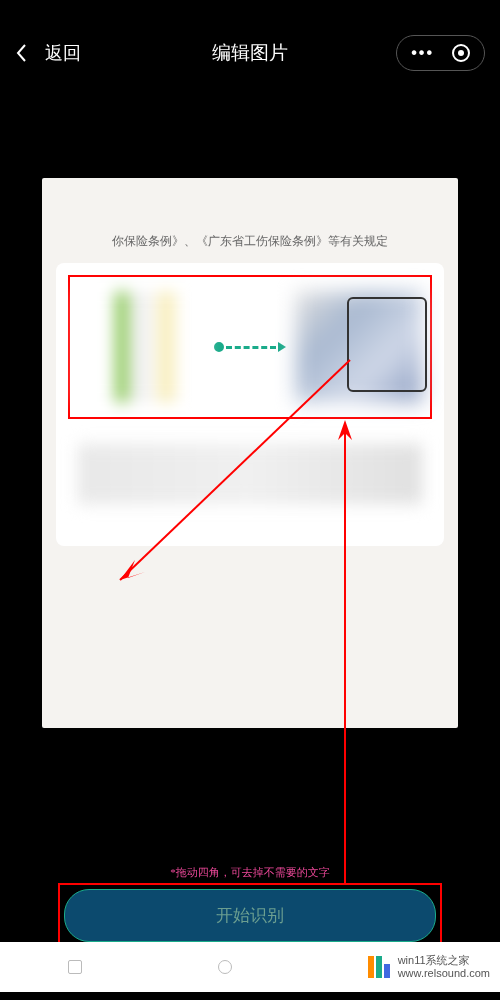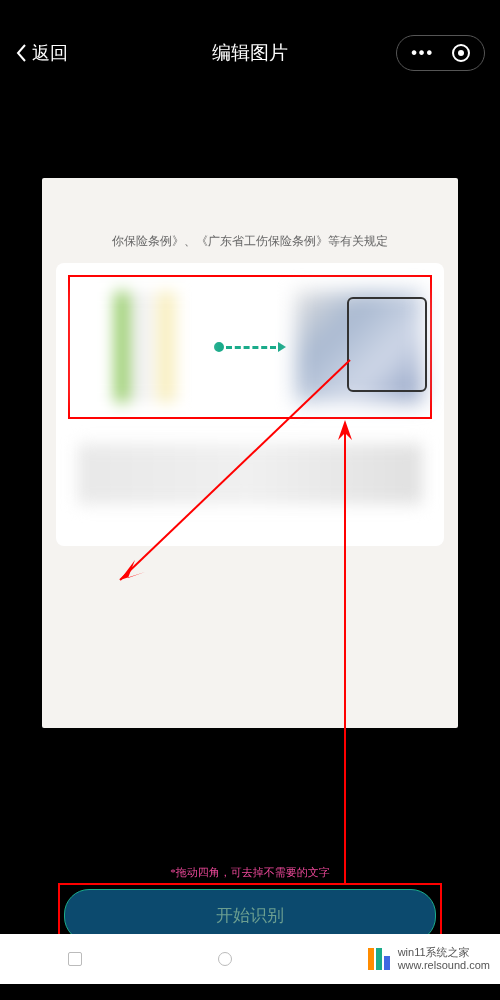--- a/index.html
+++ b/index.html
@@ -1,19 +1,19 @@
 <!DOCTYPE html>
 <html><head>
   <meta charset="utf-8">
   <style>
     * { margin: 0; padding: 0; box-sizing: border-box; }
     body { width: 500px; height: 1000px; background: #000; font-family: -apple-system, sans-serif; position: relative; overflow: hidden; }
     
     .header { display: flex; align-items: center; justify-content: space-between; padding: 35px 15px 15px; color: #fff; }
-    .back-btn { display: flex; align-items: center; gap: 5px; font-size: 18px; }
+    .back-btn { display: flex; align-items: center; gap: 18px; font-size: 18px; }
     .back-btn svg { width: 12px; height: 20px; }
     .title { font-size: 19px; position: absolute; left: 50%; transform: translateX(-50%); }
     .header-right { display: flex; gap: 10px; }
     .capsule { border: 1px solid #555; border-radius: 20px; padding: 8px 14px; display: flex; align-items: center; gap: 18px; }
     .dots { letter-spacing: 2px; font-weight: bold; }
     .circle-icon { width: 18px; height: 18px; border: 2.5px solid #fff; border-radius: 50%; position: relative; }
     .circle-icon::after { content: ''; position: absolute; width: 6px; height: 6px; background: #fff; border-radius: 50%; top: 50%; left: 50%; transform: translate(-50%, -50%); }
     
     .photo-area { position: absolute; top: 178px; left: 42px; right: 42px; height: 550px; background: #f5f3f0; border-radius: 2px; }
     .photo-text { text-align: center; padding-top: 55px; font-size: 12px; color: #666; filter: blur(0.5px); }
@@ -36,21 +36,21 @@
     
     .checkbox-row { display: flex; align-items: center; gap: 10px; padding: 5px 8px 12px; }
     .checkbox { width: 18px; height: 18px; border: 1.5px solid #aaa; border-radius: 50%; }
     .checkbox-label { color: #888; font-size: 16px; }
     
     .hint-text { position: absolute; bottom: 120px; width: 100%; text-align: center; color: #ec4899; font-size: 11px; font-family: Liberation Serif, serif; }
     
     .bottom-box { position: absolute; bottom: 52px; left: 58px; right: 58px; border: 2px solid #ff0000; padding: 4px; }
     .start-btn { background: #0c4a6e; border: 1px solid #1aab8a; border-radius: 25px; text-align: center; padding: 14px; color: #6b9e90; font-size: 17px; }
     
-    .watermark-nav { position: absolute; bottom: 16px; right: 0; height: 50px; display: flex; align-items: center; gap: 8px; background: #fff; padding: 0 10px 0 30px; width: 100%; justify-content: flex-end; }
+    .watermark-nav { position: absolute; bottom: 8px; right: 0; height: 50px; display: flex; align-items: center; gap: 8px; background: #fff; padding: 0 10px 0 30px; width: 100%; justify-content: flex-end; }
     .nav-shapes { position: absolute; left: 0; width: 60%; display: flex; justify-content: space-around; align-items: center; }
     .nav-square { width: 14px; height: 14px; border: 1.5px solid #bbb; border-radius: 2px; }
     .nav-circle { width: 14px; height: 14px; border: 1.5px solid #bbb; border-radius: 50%; }
     .wm-logo { display: flex; gap: 2px; }
     .wm-bar { width: 6px; height: 22px; }
     .wm-text { font-size: 11px; color: #555; line-height: 1.2; }
     
     .red-arrow { position: absolute; z-index: 20; pointer-events: none; }
   </style>
 </head>

